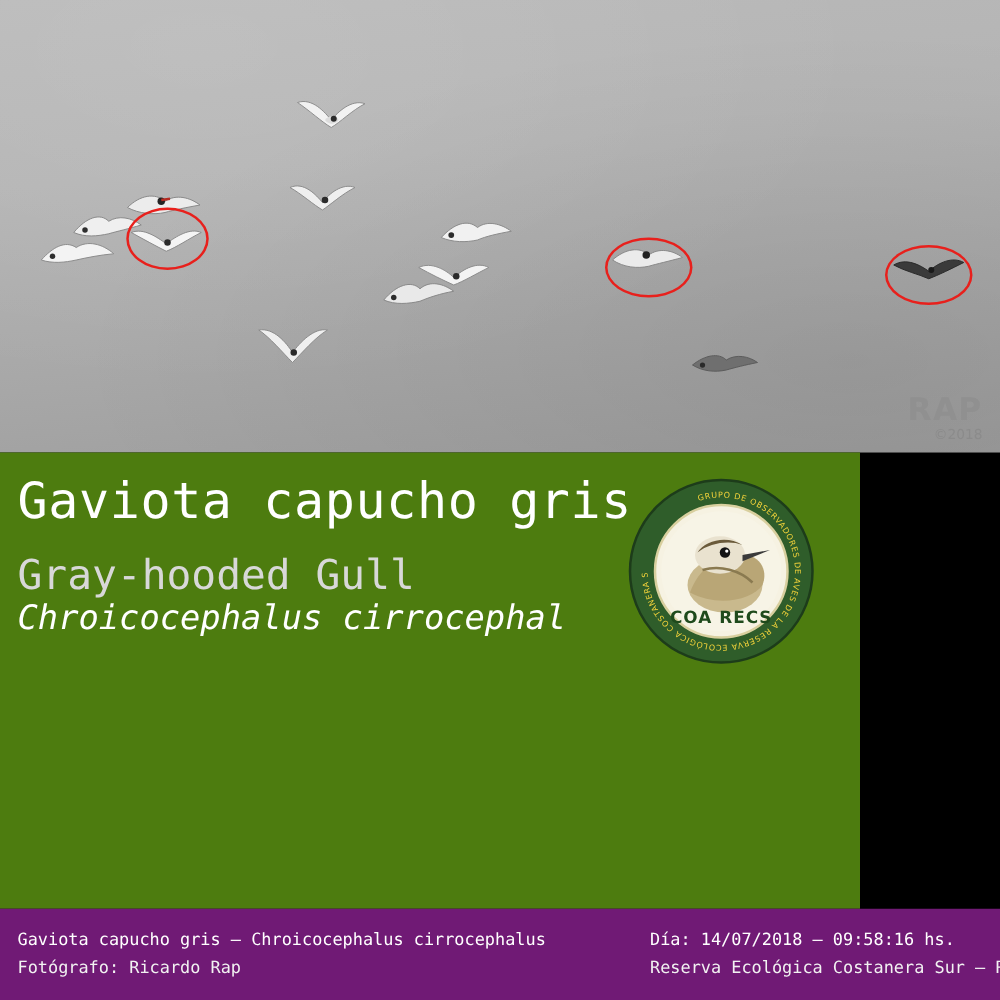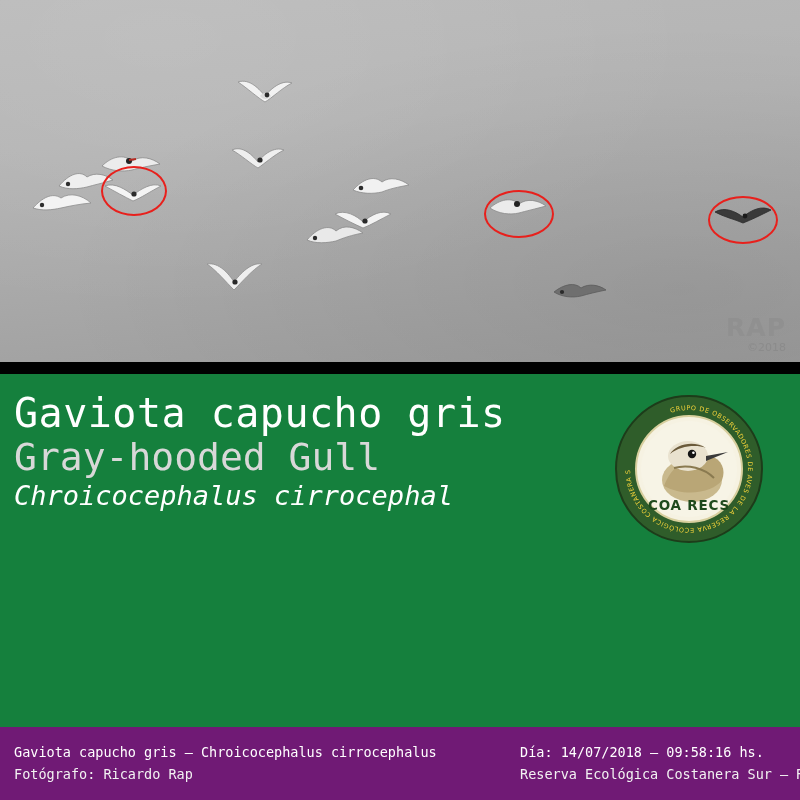--- a/index.html
+++ b/index.html
@@ -71,43 +71,43 @@
     font-size: 11px;
     color: #8b8b8b;
     line-height: 1.2;
     margin-top: 1px;
   }
 
   
   .title-band {
     position: absolute;
     left: 0;
-    top: 374px;
-    width: 800px;
+    top: 362px;
+    width: 688px;
     height: 365px;
-    background: #15803d;
+    background: #4d7c0f;
   }
   .titles {
     position: absolute;
     left: 14px;
     top: 18px;
     width: 600px;
   }
   .t-common {
     color: #ffffff;
     font-size: 40px;
     line-height: 1.05;
     letter-spacing: 0.5px;
     white-space: nowrap;
   }
   .t-english {
     color: #d8d8d8;
-    font-size: 38px;
+    font-size: 33px;
     line-height: 1.15;
-    margin-top: 2px;
+    margin-top: 19px;
     white-space: nowrap;
   }
   .t-scientific {
     color: #ffffff;
     font-size: 27px;
     line-height: 1.15;
     margin-top: 0;
     white-space: nowrap;
     overflow: hidden;
     width: 580px;

